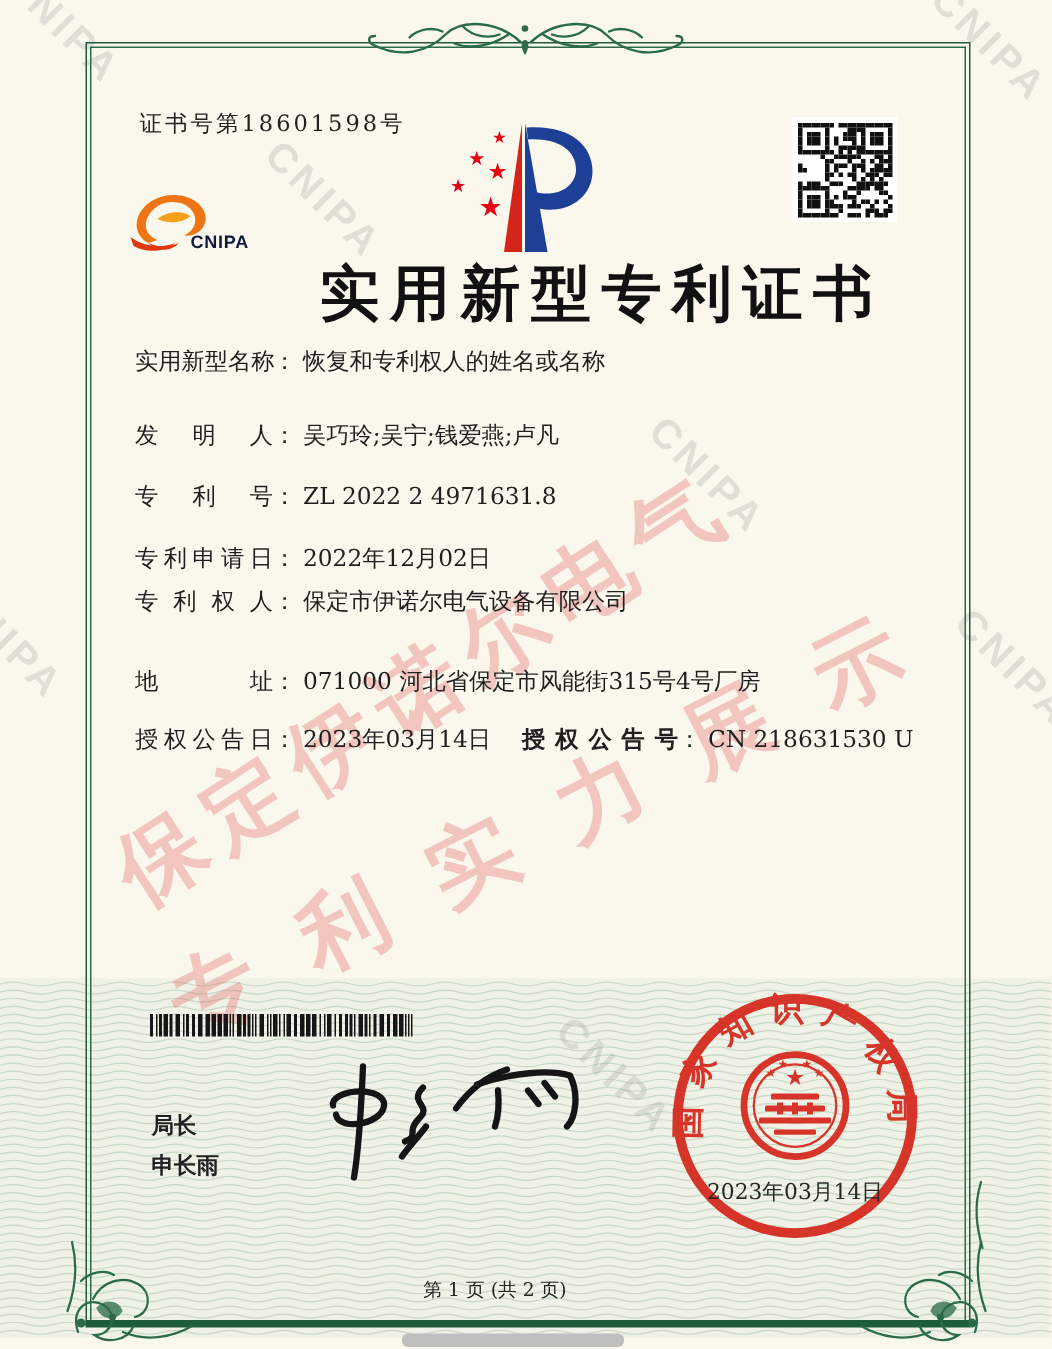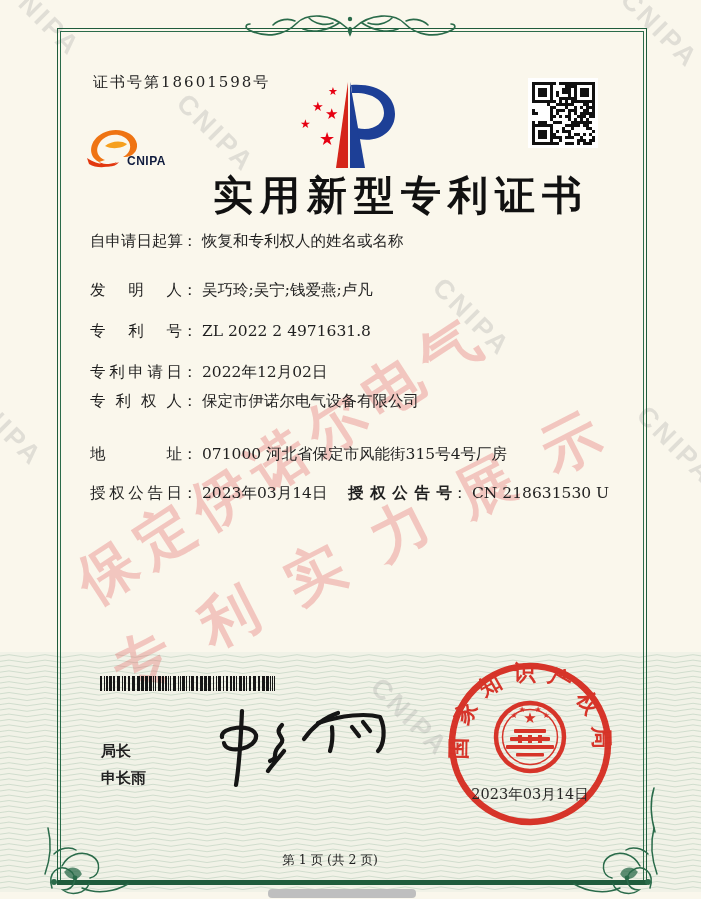--- a/index.html
+++ b/index.html
@@ -641,21 +641,21 @@
       <b></b>
       <b></b>
       <b style="background: transparent;"></b>
     </div>
 </div>
 
 <div class="abs title">实用新型专利证书</div>
 
 <div class="abs fields">
   <div class="frow" style="top:0;">
-    <span class="flabel">自申请日起算</span><span class="fcolon">：</span><span class="fval">恢复和专利权人的姓名或名称</span>
+    <span class="flabel">实用新型名称</span><span class="fcolon">：</span><span class="fval">恢复和专利权人的姓名或名称</span>
   </div>
   <div class="frow" style="top:49px;">
     <span class="flabel">发明人</span><span class="fcolon">：</span><span class="fval">吴巧玲;吴宁;钱爱燕;卢凡</span>
   </div>
   <div class="frow" style="top:90px;">
     <span class="flabel">专利号</span><span class="fcolon">：</span><span class="fval">ZL 2022 2 4971631.8</span>
   </div>
   <div class="frow" style="top:131px;">
     <span class="flabel">专利申请日</span><span class="fcolon">：</span><span class="fval">2022年12月02日</span>
   </div>

